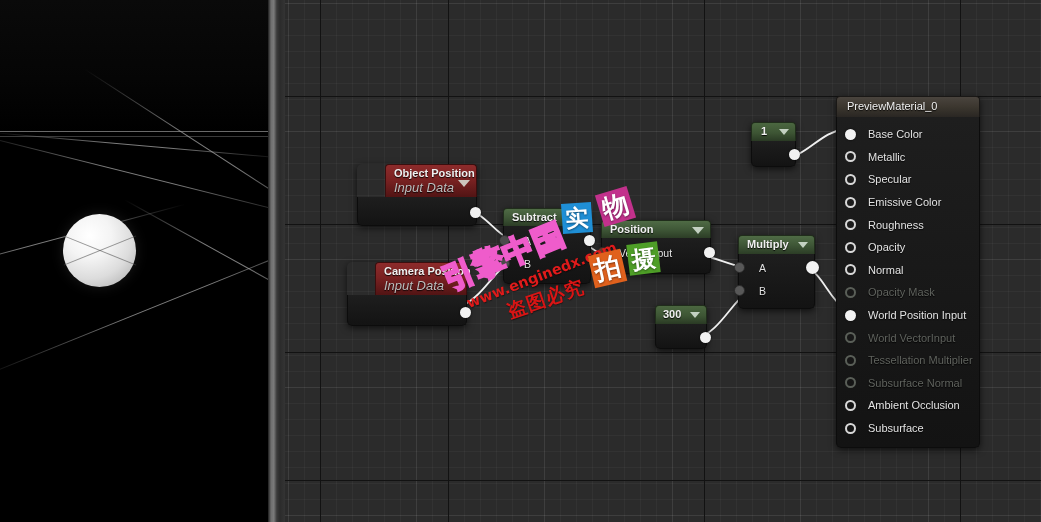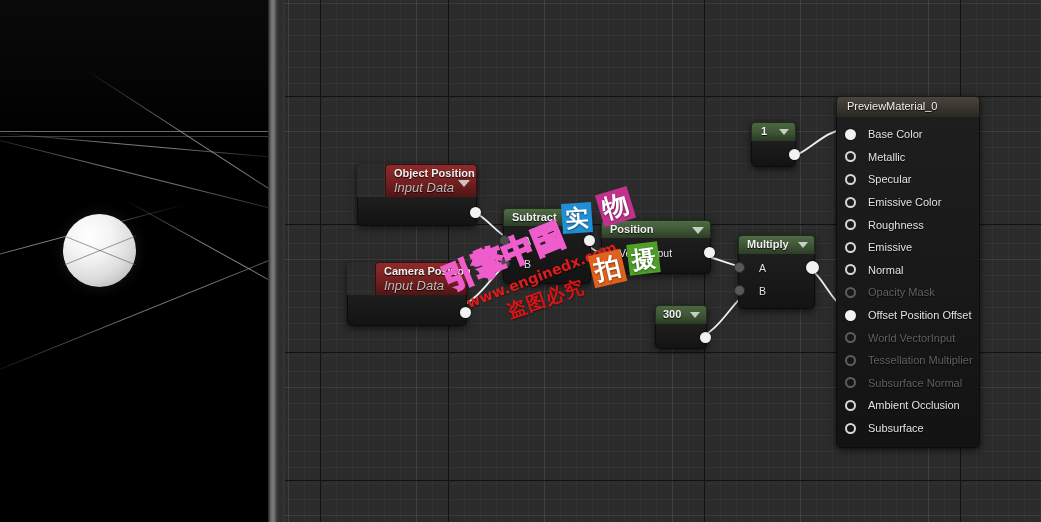--- a/index.html
+++ b/index.html
@@ -373,33 +373,33 @@
         <div class="mat-row">
           <div class="pin pin-hollow"></div>
           <span class="pin-label">Emissive Color</span>
         </div>
         <div class="mat-row">
           <div class="pin pin-hollow"></div>
           <span class="pin-label">Roughness</span>
         </div>
         <div class="mat-row">
           <div class="pin pin-hollow"></div>
-          <span class="pin-label">Emissive</span>
+          <span class="pin-label">Opacity</span>
         </div>
         <div class="mat-row">
           <div class="pin pin-hollow"></div>
           <span class="pin-label">Normal</span>
         </div>
         <div class="mat-row">
           <div class="pin pin-hollow dim"></div>
           <span class="pin-label dim">Opacity Mask</span>
         </div>
         <div class="mat-row">
           <div class="pin pin-filled"></div>
-          <span class="pin-label">Offset Position Offset</span>
+          <span class="pin-label">World Position Input</span>
         </div>
         <div class="mat-row">
           <div class="pin pin-hollow dim"></div>
           <span class="pin-label dim">World VectorInput</span>
         </div>
         <div class="mat-row">
           <div class="pin pin-hollow dim"></div>
           <span class="pin-label dim">Tessellation Multiplier</span>
         </div>
         <div class="mat-row">

